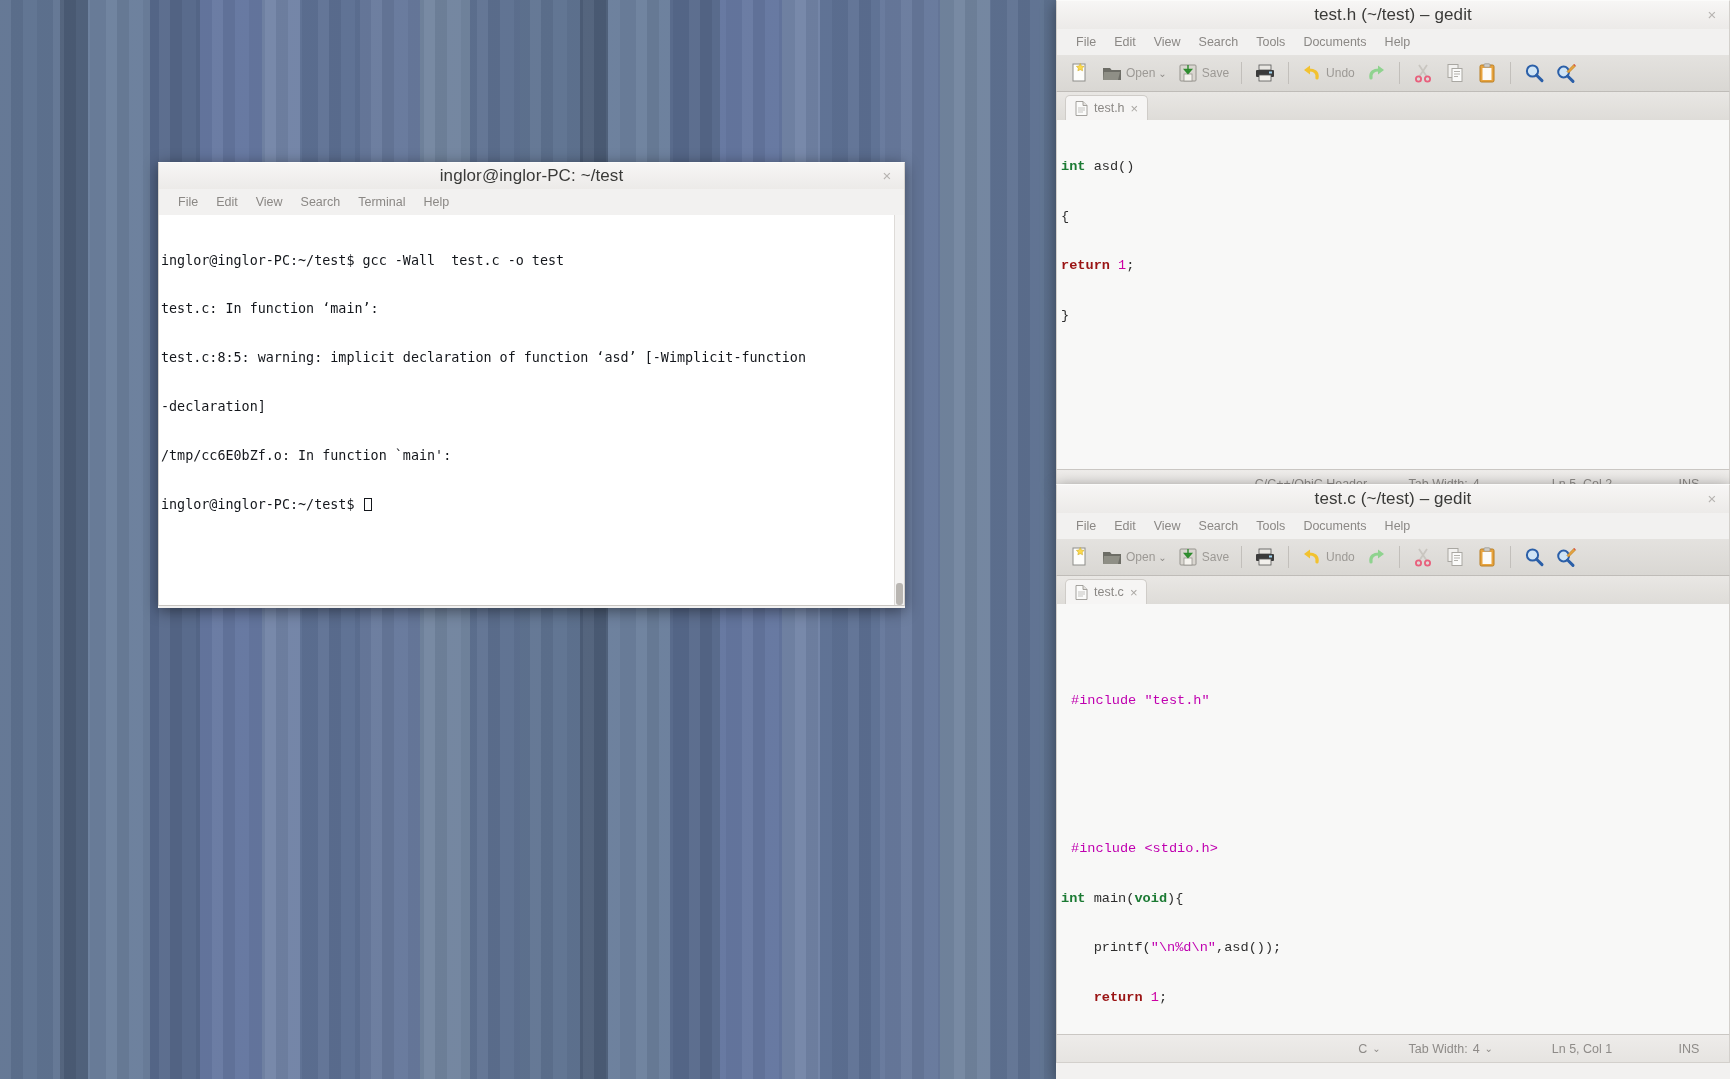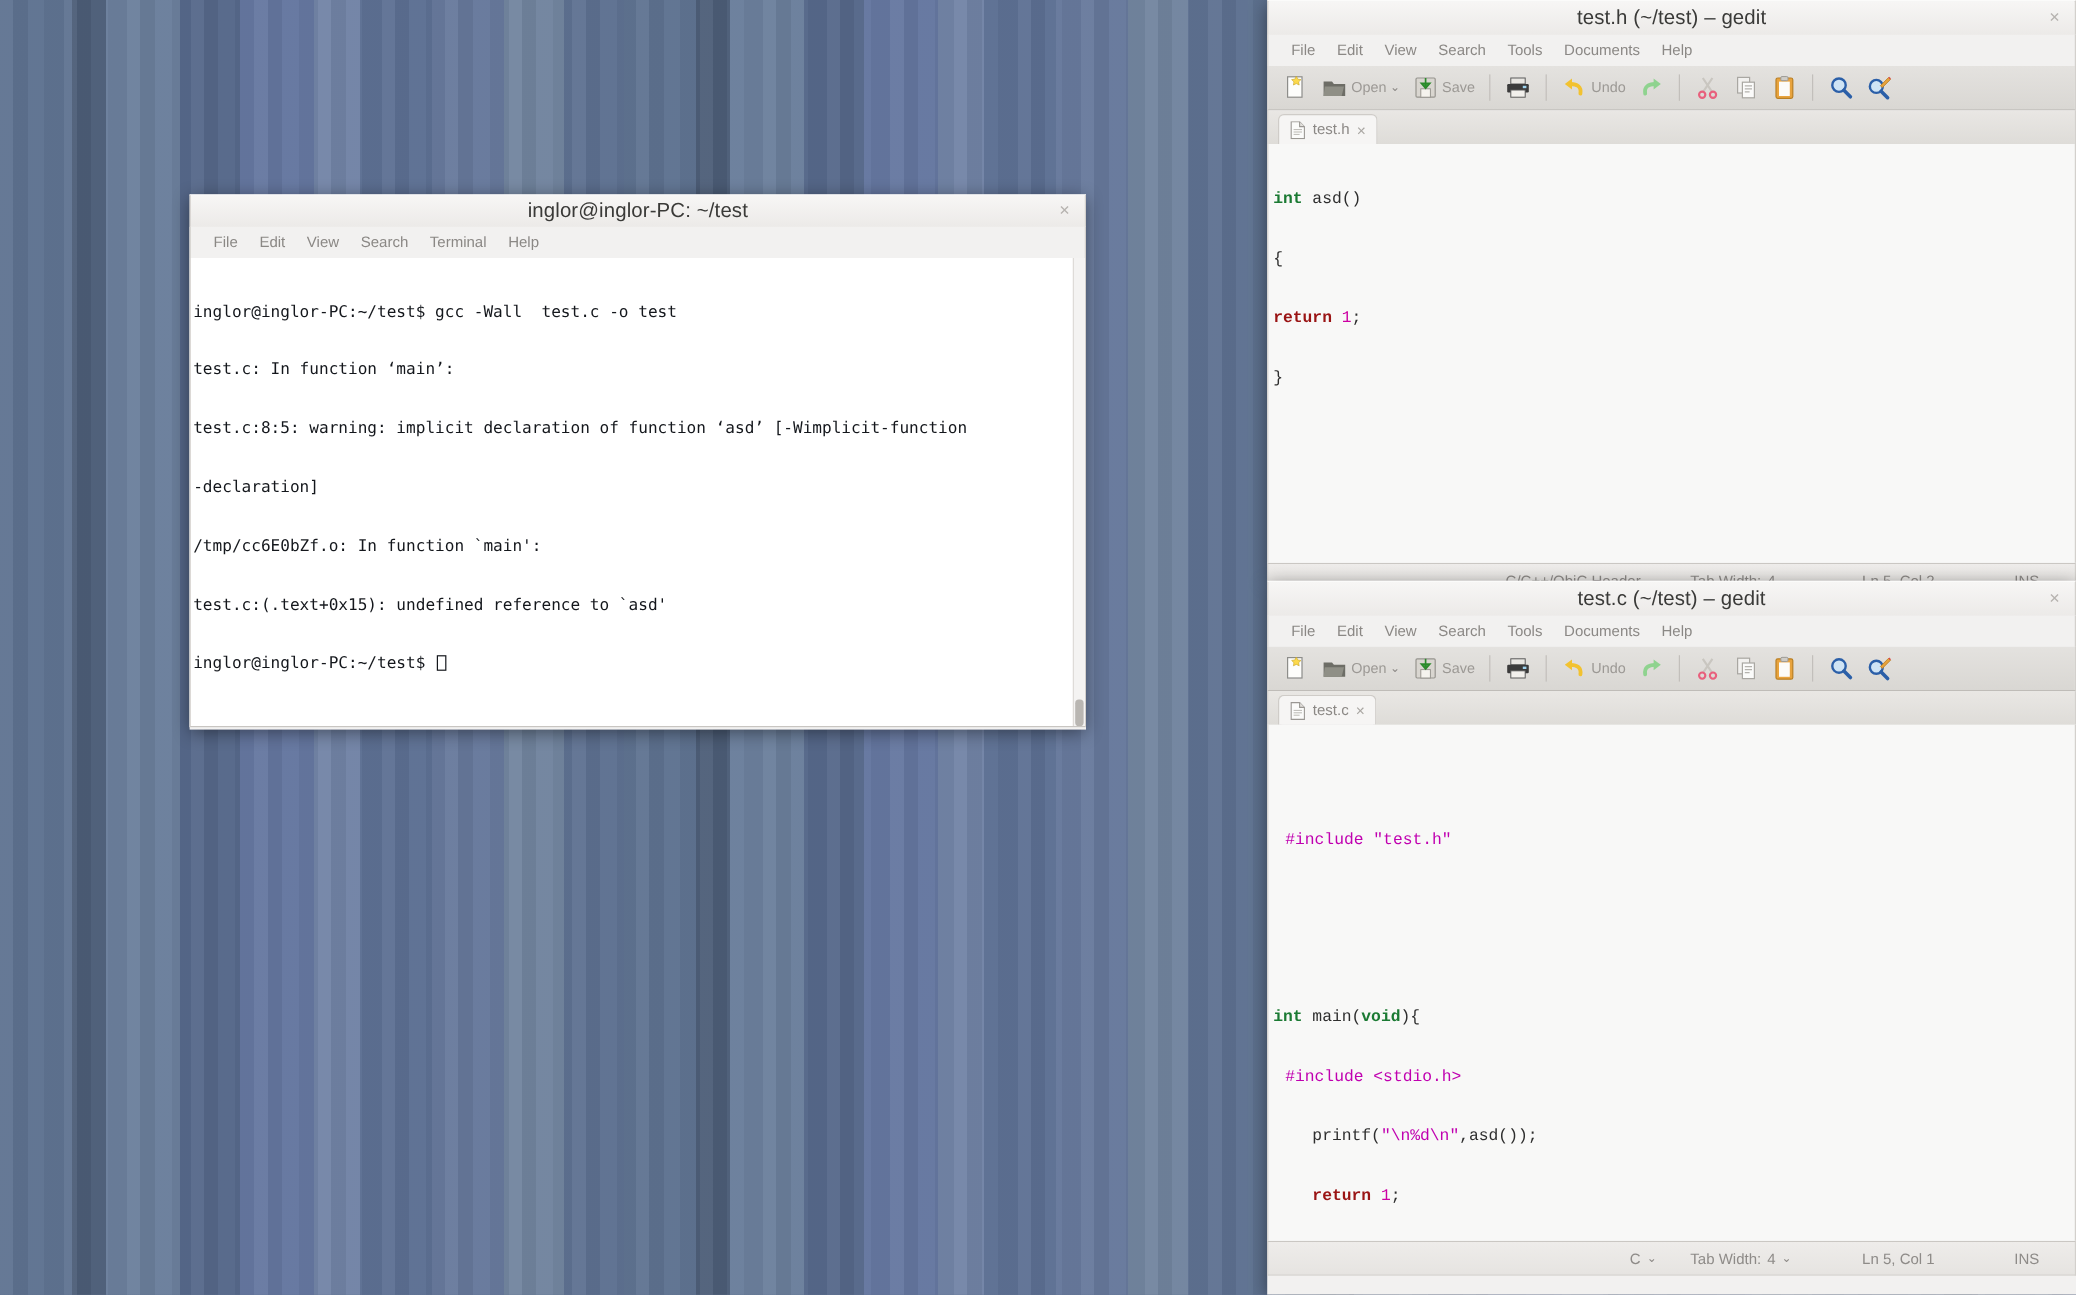--- a/index.html
+++ b/index.html
@@ -232,21 +232,20 @@
     <span class="mi">Terminal</span>
     <span class="mi">Help</span>
   </div>
   <div id="terminal-body">
     <div id="terminal-text">
       <span class="line">inglor@inglor-PC:~/test$ gcc -Wall  test.c -o test</span>
       <span class="line">test.c: In function ‘main’:</span>
       <span class="line">test.c:8:5: warning: implicit declaration of function ‘asd’ [-Wimplicit-function</span>
       <span class="line">-declaration]</span>
       <span class="line">/tmp/cc6E0bZf.o: In function `main':</span>
-      <span class="line">test.c:(.text+0x15): undefined reference to `asd'</span>
       <span class="line"><span>inglor@inglor-PC:~/test$ </span><span class="cursor-block"></span></span>
     </div>
     <div class="term-scroll">
       <div class="thumb"></div>
     </div>
   </div>
 </div>
 
 <div class="window gedit" id="gedit-h">
   <div class="titlebar">
@@ -533,22 +532,22 @@
       </span>
       <span class="tab-label">test.c</span>
       <span class="tab-close">×</span>
     </div>
   </div>
   <div class="editor" id="editor-c">
     <span class="line"></span>
     <span class="line"><span class="preproc">#include</span><span class="str"> "test.h"</span></span>
     <span class="line"></span>
     <span class="line"></span>
+    <span class="line"><span class="preproc">#include</span><span class="str"> &lt;stdio.h&gt;</span></span>
     <span class="line"><span class="kw-type">int</span><span class="plain"> main(</span><span class="kw-type">void</span><span class="plain">){</span></span>
-    <span class="line"><span class="preproc">#include</span><span class="str"> &lt;stdio.h&gt;</span></span>
     <span class="line"><span class="plain">    printf(</span><span class="str">"\n%d\n"</span><span class="plain">,asd());</span></span>
     <span class="line"><span class="kw-ret">    return</span><span class="num"> 1</span><span class="plain">;</span></span>
     
   </div>
   <div class="statusbar">
     <span class="sb-item">
       <span>C</span>
       <span class="chev">⌄</span>
     </span>
     <span class="sb-item">

